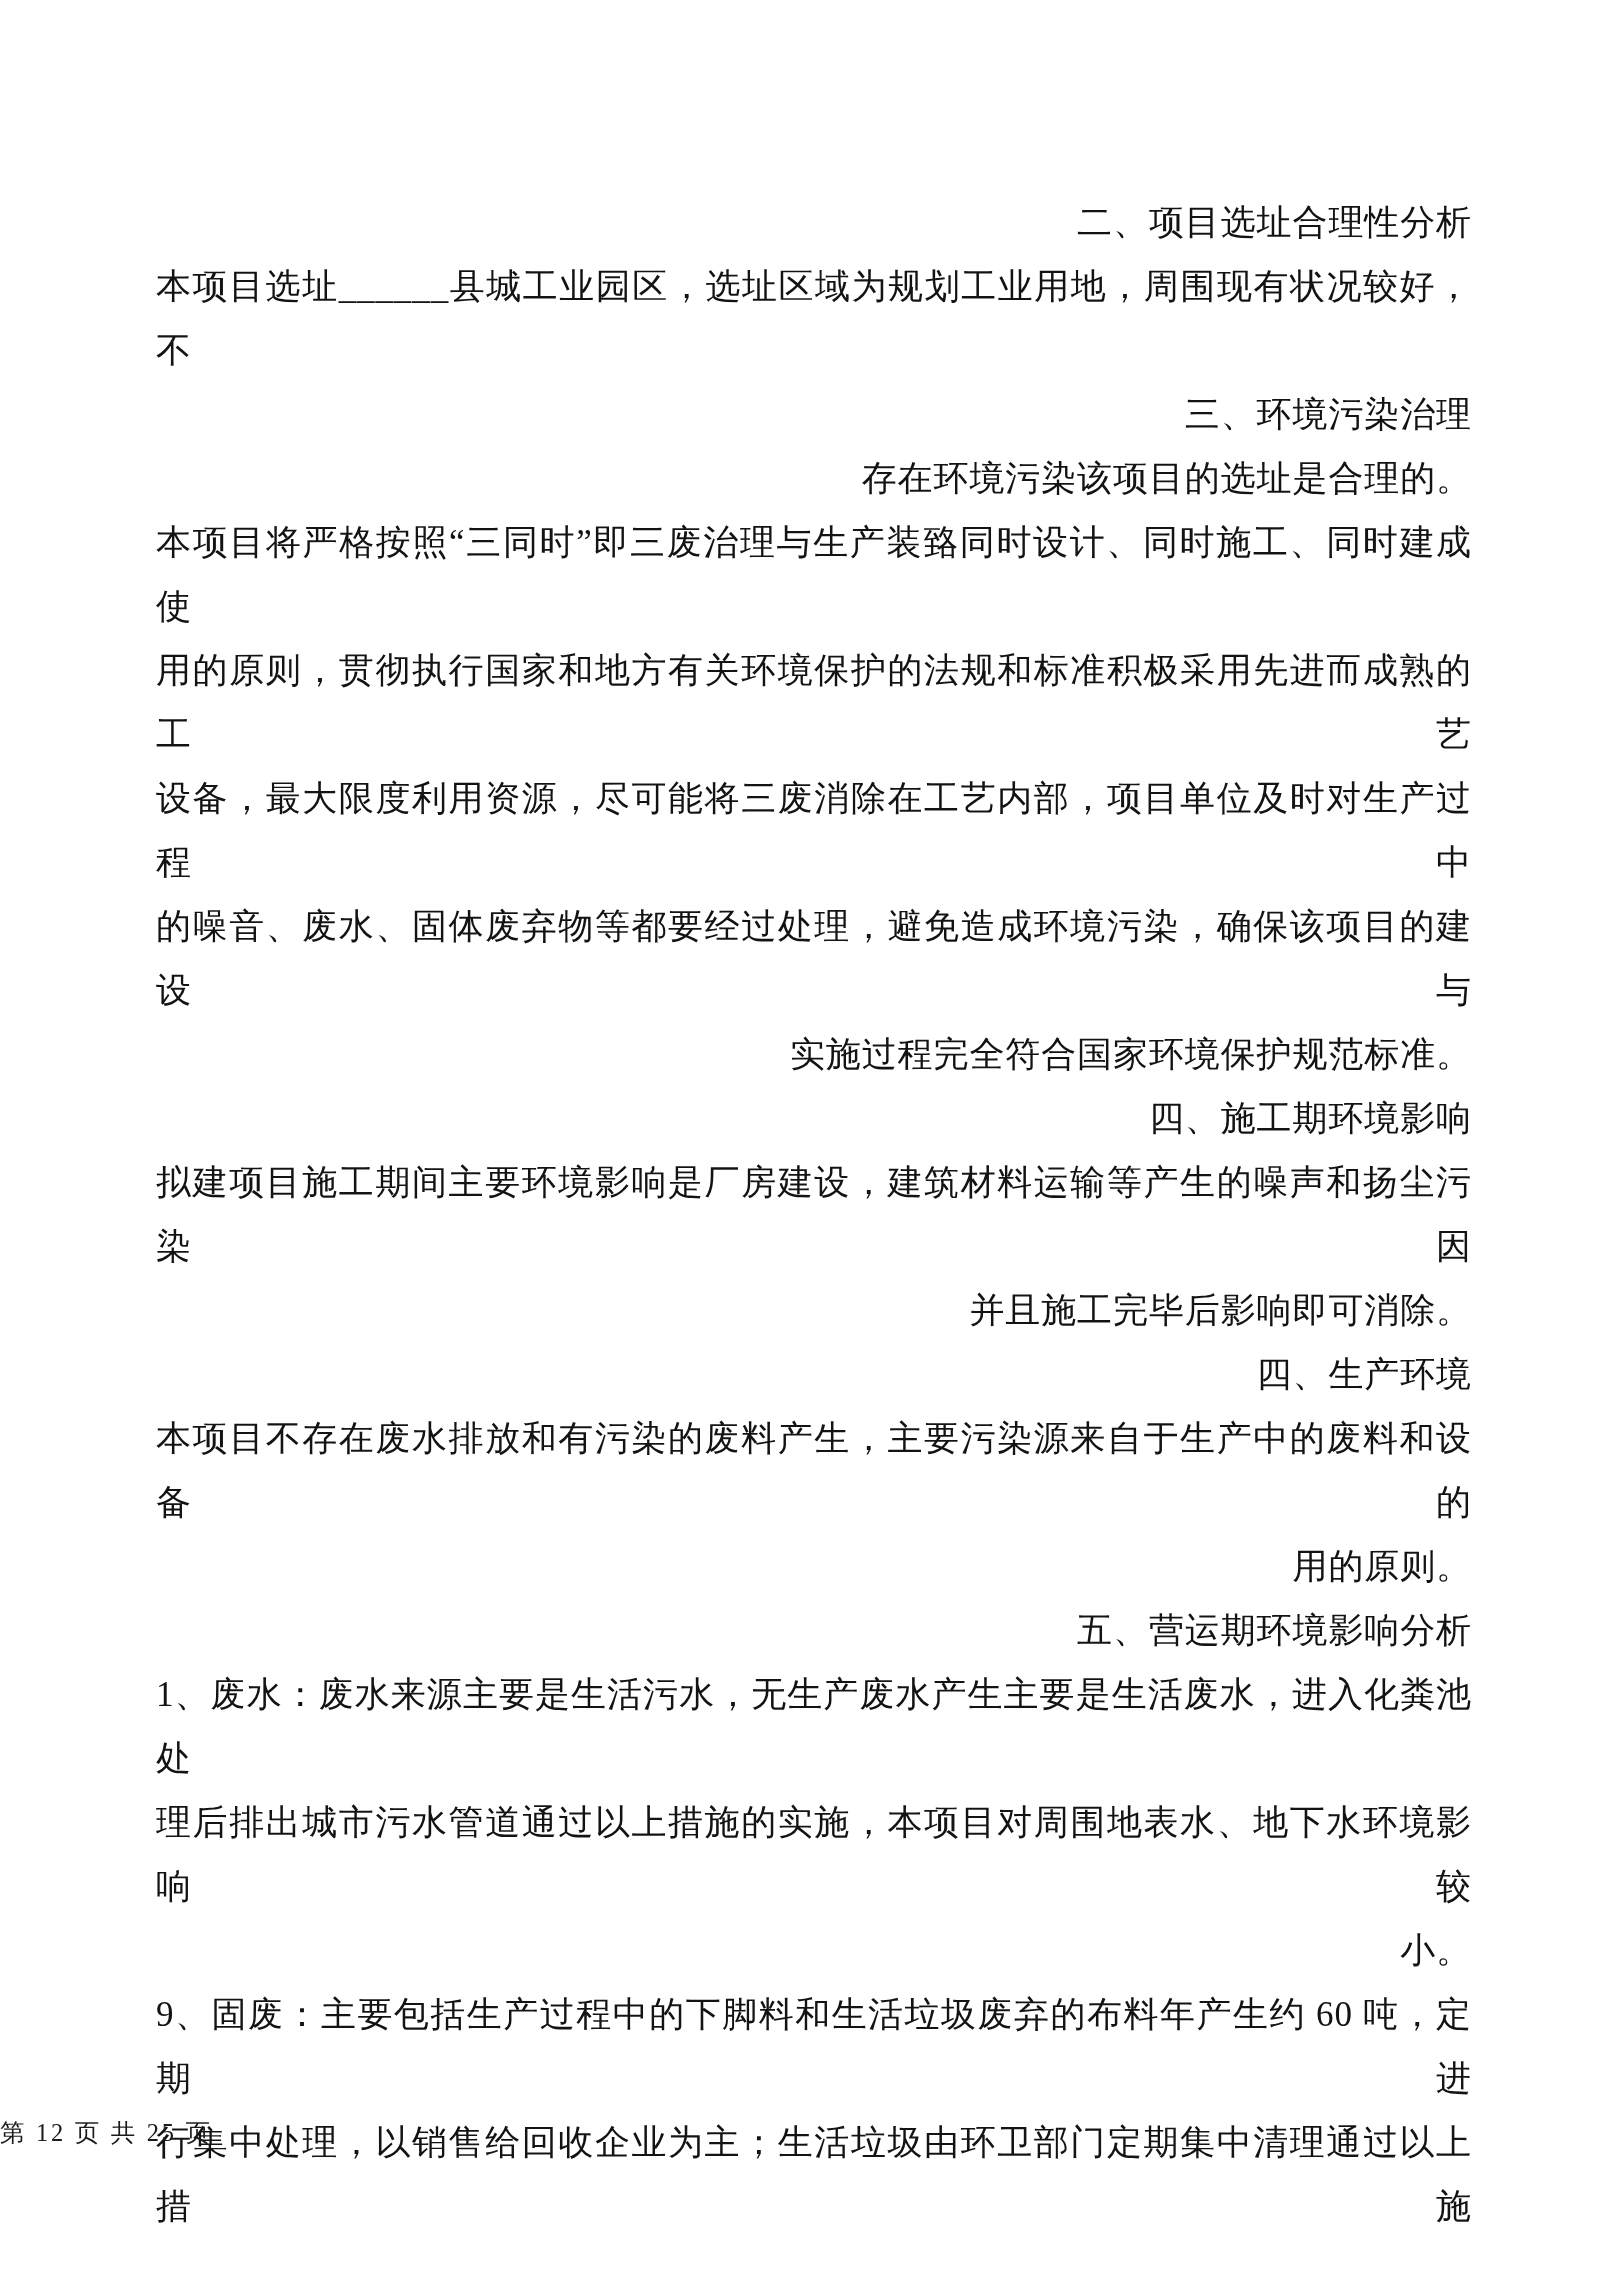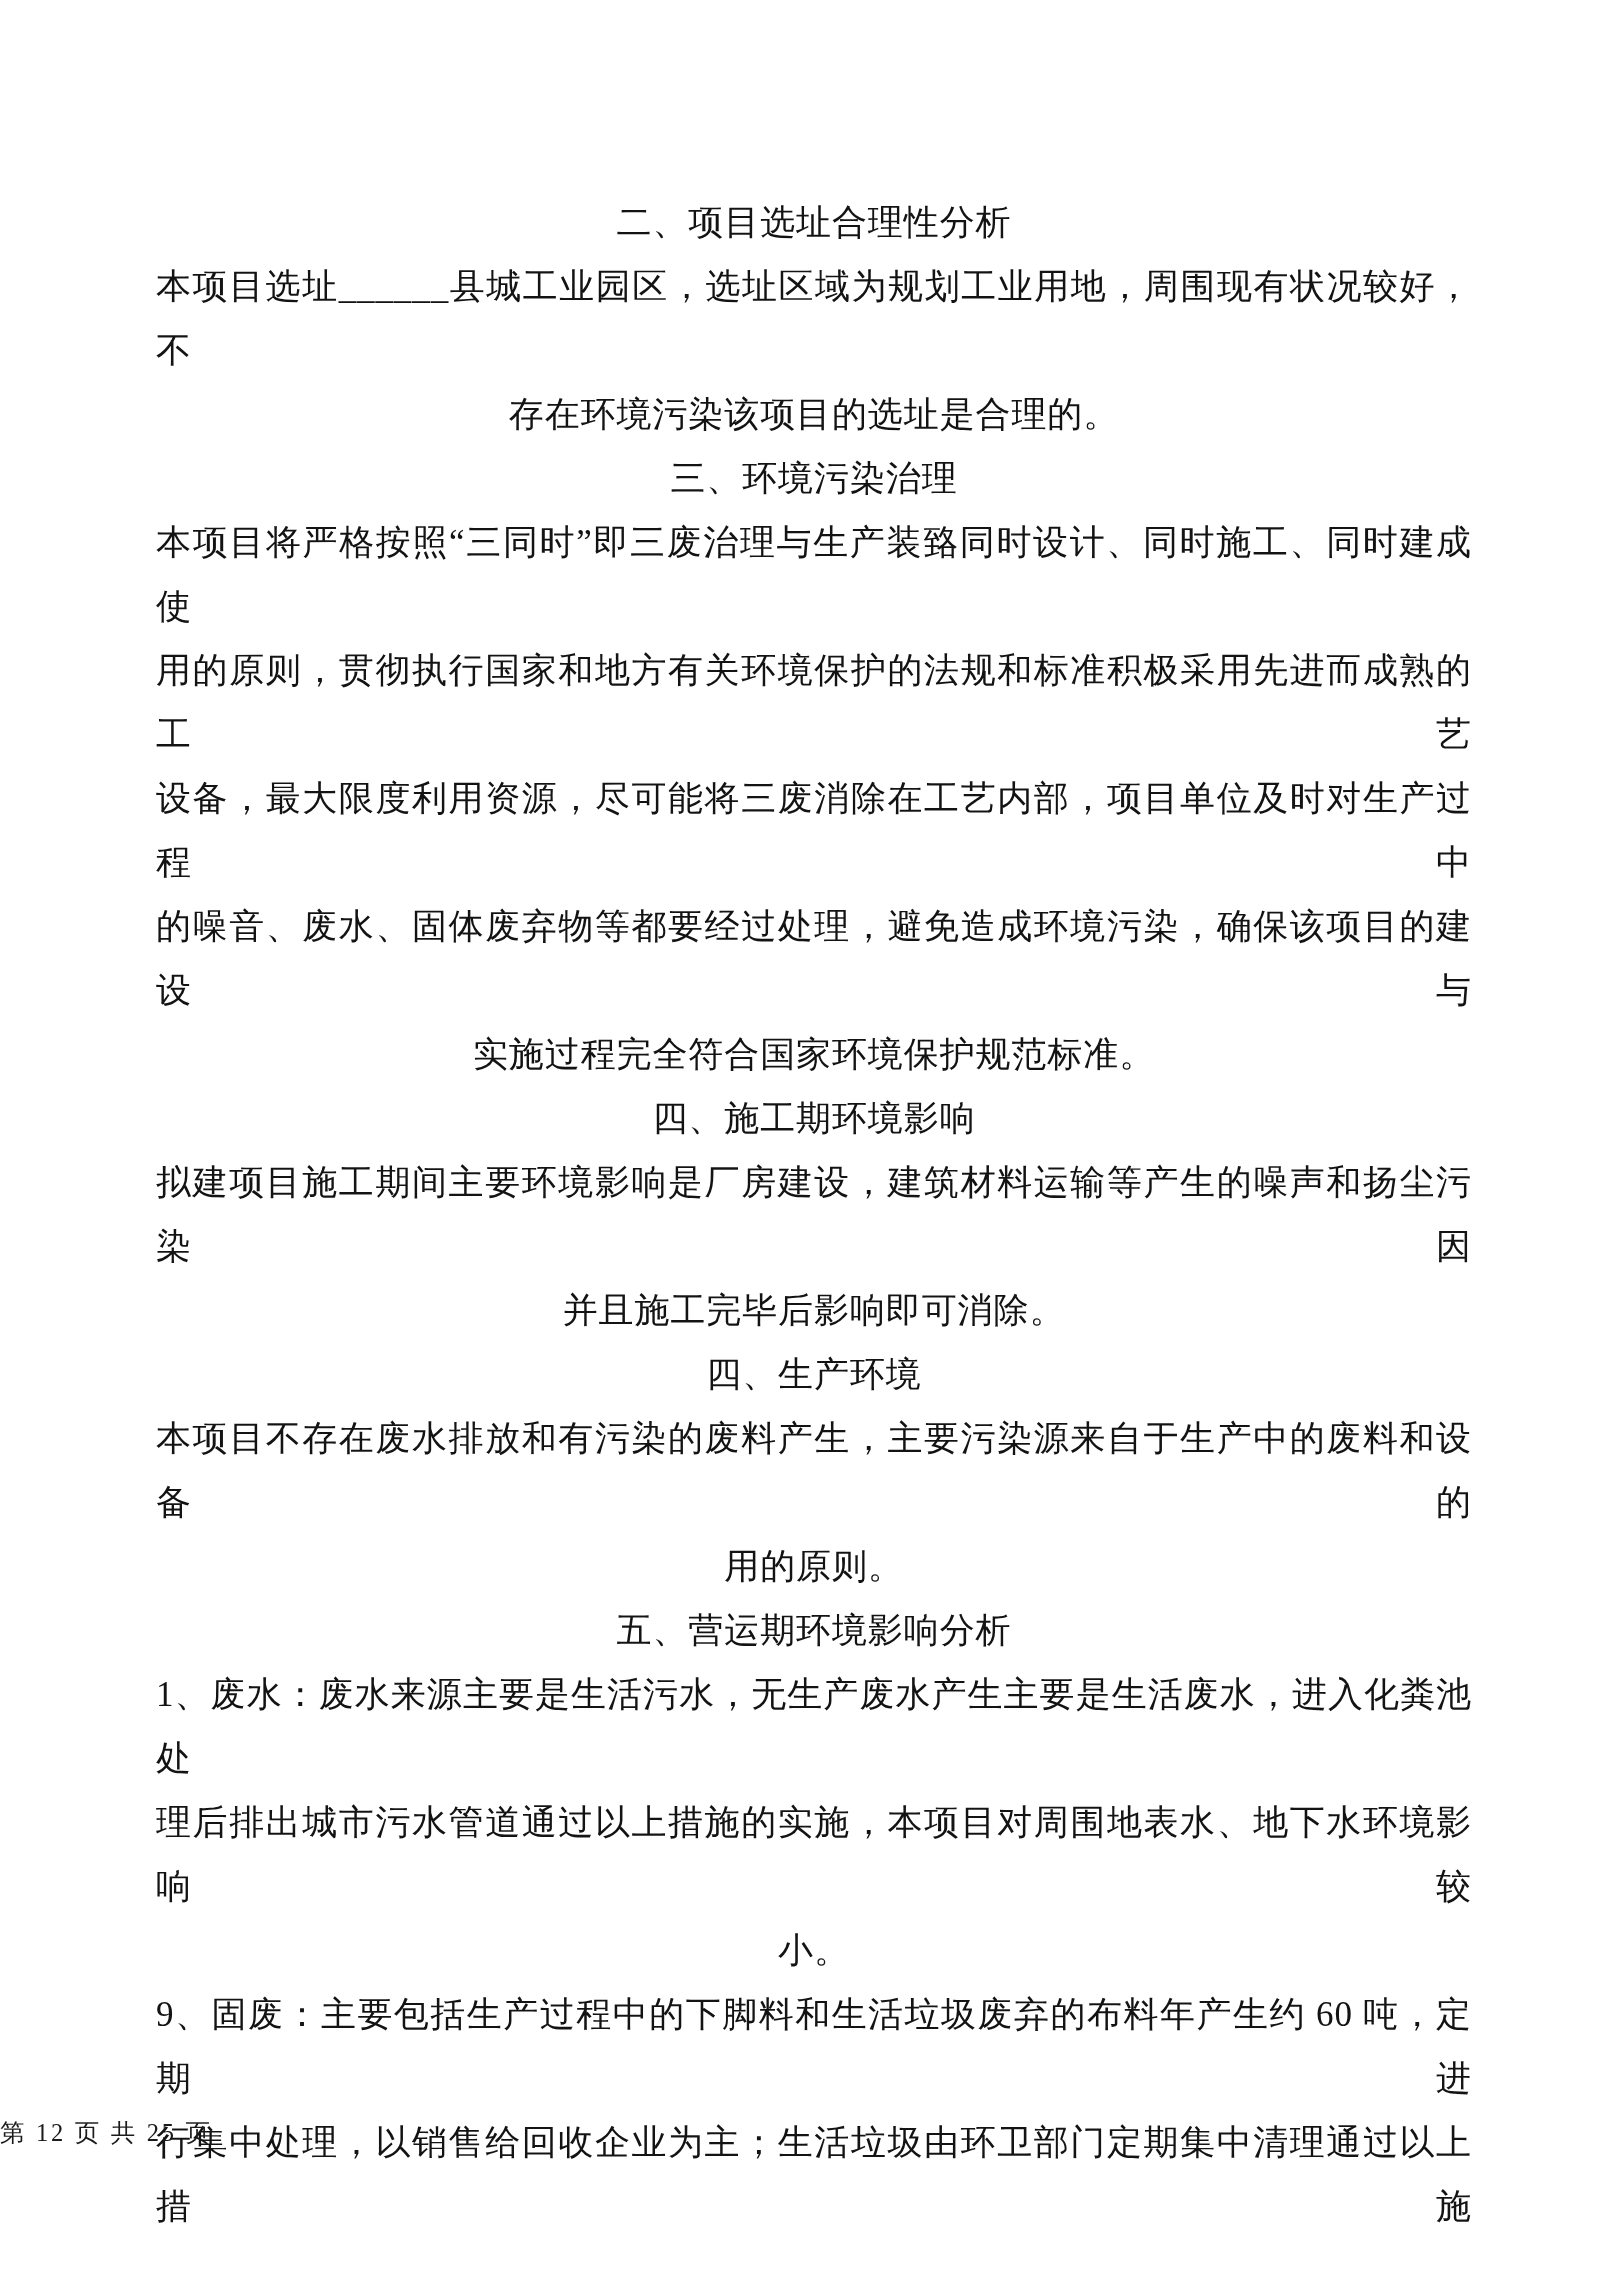--- a/index.html
+++ b/index.html
@@ -20,21 +20,21 @@
   .content {
     position: absolute;
     left: 156px;
     top: 191px;
     width: 1316px;
   }
   .line {
     font-size: 35px;
     line-height: 64px;
     letter-spacing: 0.9px;
-    text-align: center;
+    text-align: right;
     color: #131313;
   }
   
   .line.fill {
     text-align: justify;
     text-align-last: justify;
     text-justify: inter-character;
   }
   .footer {
     position: absolute;
@@ -48,22 +48,22 @@
     color: #1a1a1a;
   }
 </style>
 </head>
 <body>
 
 <div class="page">
   <div class="content">
     <div class="line">二、项目选址合理性分析</div>
     <div class="line fill">本项目选址______县城工业园区，选址区域为规划工业用地，周围现有状况较好，不</div>
+    <div class="line">三、环境污染治理</div>
     <div class="line">存在环境污染该项目的选址是合理的。</div>
-    <div class="line">三、环境污染治理</div>
     <div class="line fill">本项目将严格按照“三同时”即三废治理与生产装臵同时设计、同时施工、同时建成使</div>
     <div class="line fill">用的原则，贯彻执行国家和地方有关环境保护的法规和标准积极采用先进而成熟的工艺</div>
     <div class="line fill">设备，最大限度利用资源，尽可能将三废消除在工艺内部，项目单位及时对生产过程中</div>
     <div class="line fill">的噪音、废水、固体废弃物等都要经过处理，避免造成环境污染，确保该项目的建设与</div>
     <div class="line">实施过程完全符合国家环境保护规范标准。</div>
     <div class="line">四、施工期环境影响</div>
     <div class="line fill">拟建项目施工期间主要环境影响是厂房建设，建筑材料运输等产生的噪声和扬尘污染因</div>
     <div class="line">并且施工完毕后影响即可消除。</div>
     <div class="line">四、生产环境</div>
     <div class="line fill">本项目不存在废水排放和有污染的废料产生，主要污染源来自于生产中的废料和设备的</div>

